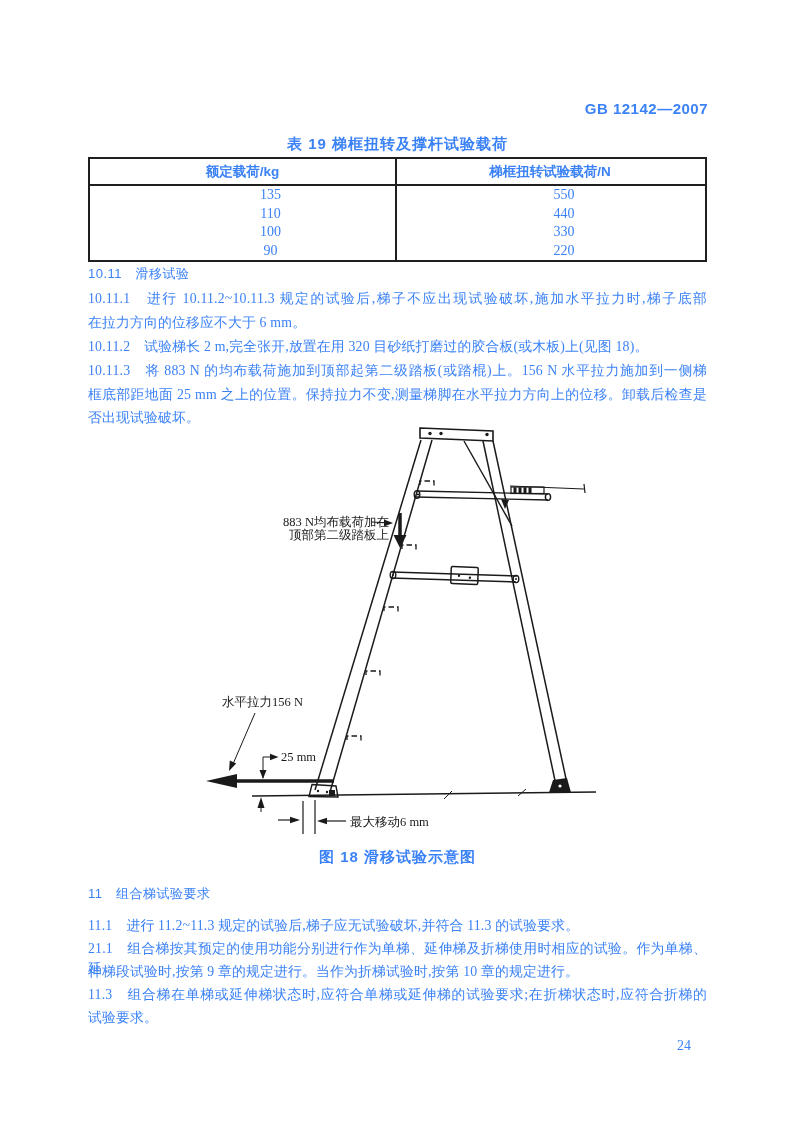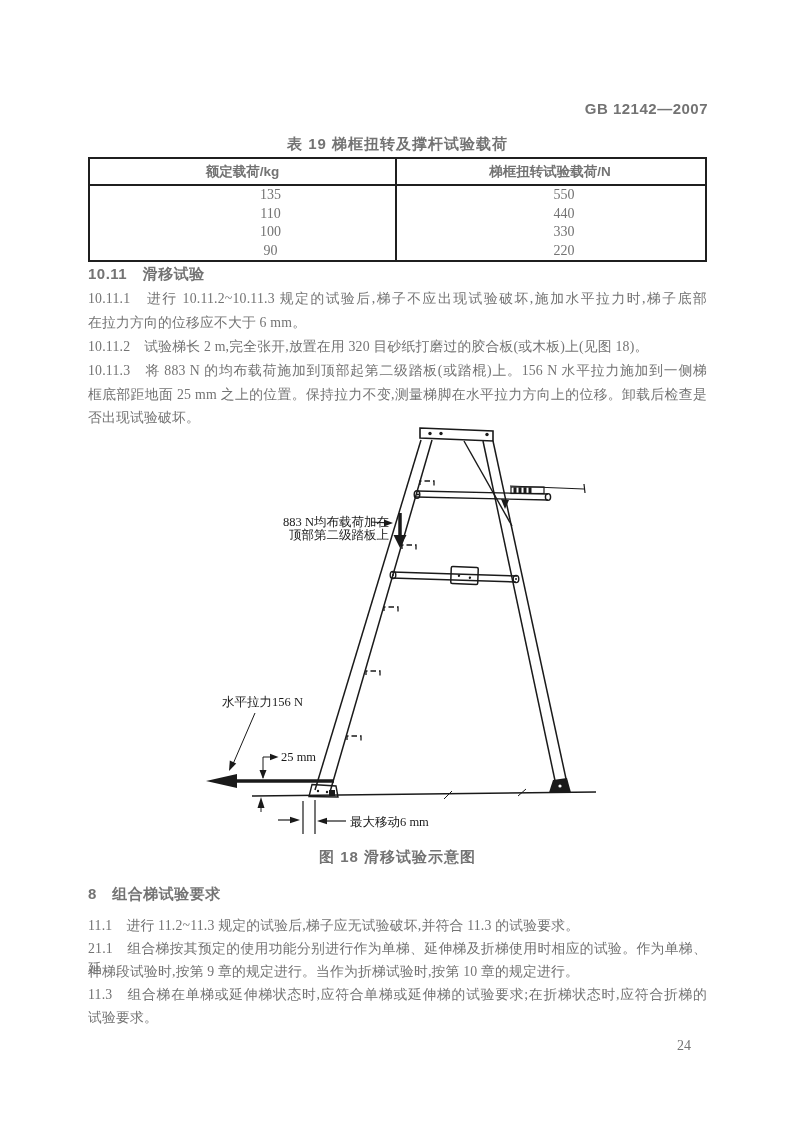--- a/index.html
+++ b/index.html
@@ -1,18 +1,18 @@
 <!DOCTYPE html>
 <html><head>
 <meta charset="utf-8">
 <style>
   html,body{margin:0;padding:0;background:#e8e8e8;}
   .page{
     position:relative;width:794px;height:1123px;margin:0 auto;
-    background:#ffffff;color:#737373;overflow:hidden;
+    background:#ffffff;color:#3b82f6;overflow:hidden;
     font-family:"Liberation Serif","DejaVu Serif",serif;
   }
   .gb-header{
     position:absolute;top:100px;left:0;width:708px;text-align:right;
     font-family:"Liberation Sans","DejaVu Sans",sans-serif;
     font-weight:bold;font-size:15px;letter-spacing:0.5px;
   }
   .tbl-title{
     position:absolute;top:135px;left:88px;width:619px;text-align:center;
     font-family:"Liberation Sans","DejaVu Sans",sans-serif;
@@ -30,21 +30,21 @@
   .cell{display:flex;align-items:center;justify-content:center;}
   .c1{width:305px;}
   .c2{flex:1;}
   .line{
     position:absolute;left:88px;width:619px;height:20px;line-height:20px;
     font-size:13.8px;letter-spacing:0.2px;white-space:nowrap;
   }
   .just{white-space:normal;text-align:justify;text-align-last:justify;}
   .hd{
     font-family:"Liberation Sans","DejaVu Sans",sans-serif;
-    font-weight:bold;font-size:15px;letter-spacing:0.5px;
+    font-weight:normal;font-size:13px;letter-spacing:0.5px;
   }
   .caption{
     position:absolute;top:848px;left:88px;width:619px;text-align:center;
     font-family:"Liberation Sans","DejaVu Sans",sans-serif;
     font-weight:bold;font-size:15px;letter-spacing:1px;
   }
   .pagenum{position:absolute;top:1038px;left:664px;width:40px;text-align:center;font-size:14px;}
   svg.fig{position:absolute;left:195px;top:420px;}
   svg.fig text{font-family:"Liberation Serif","DejaVu Serif",serif;font-size:12.5px;fill:#1a1a1a;}
   .stroke{stroke:#1a1a1a;fill:none;}
@@ -210,21 +210,21 @@
       <line x1="278" y1="820" x2="294" y2="820"></line>
       <line x1="321" y1="821" x2="346" y2="821"></line>
     </g>
     <polygon fill="#1a1a1a" points="290,816.8 300,820 290,823.2"></polygon>
     <polygon fill="#1a1a1a" points="327,817.8 317,821 327,824.2"></polygon>
     <text x="350" y="826">最大移动6 mm</text>
   </svg>
 
   <div class="caption">图 18  滑移试验示意图</div>
 
-  <div class="line hd" style="top:884px">8　组合梯试验要求</div>
+  <div class="line hd" style="top:884px">11　组合梯试验要求</div>
   <div class="line" style="top:916px">11.1　进行 11.2~11.3 规定的试验后,梯子应无试验破坏,并符合 11.3 的试验要求。</div>
   <div class="line just" style="top:939px">21.1　组合梯按其预定的使用功能分别进行作为单梯、延伸梯及折梯使用时相应的试验。作为单梯、延</div>
   <div class="line" style="top:962px">伸梯段试验时,按第 9 章的规定进行。当作为折梯试验时,按第 10 章的规定进行。</div>
   <div class="line just" style="top:985px">11.3　组合梯在单梯或延伸梯状态时,应符合单梯或延伸梯的试验要求;在折梯状态时,应符合折梯的</div>
   <div class="line" style="top:1008px">试验要求。</div>
 
   <div class="pagenum">24</div>
 
 </div>
 

